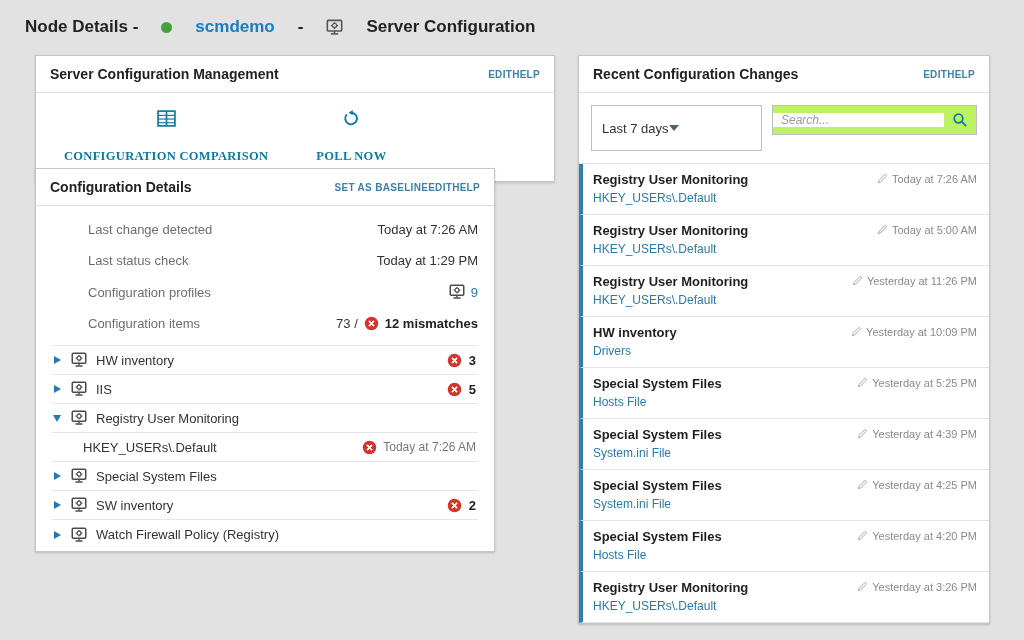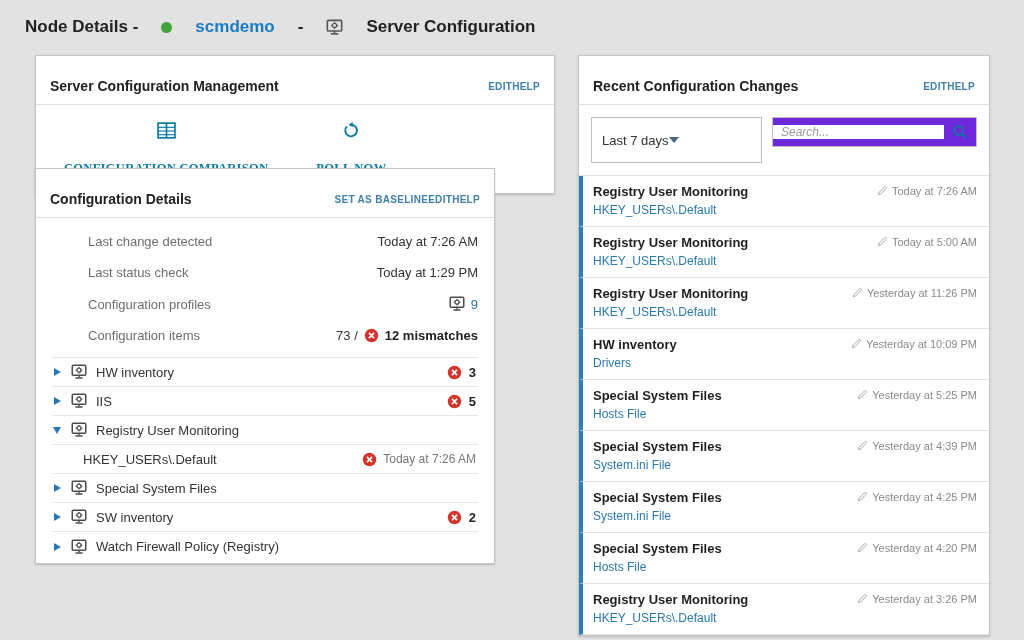--- a/index.html
+++ b/index.html
@@ -26,21 +26,20 @@
   
   .card {
     position: absolute; background: #fff;
     border: 1px solid #c6c6c6;
     box-shadow: 0 1px 2px rgba(0,0,0,.18);
   }
   .card-header {
     display: flex; justify-content: space-between; align-items: center;
     height: 37px; padding: 0 14px;
     border-bottom: 1px solid #dedede;
-    margin-top: 12px;
   }
   .card-title { font-size: 14px; font-weight: bold; color: #222; }
   .card-links { display: flex; }
   .card-links a {
     font-size: 10px; font-weight: bold; letter-spacing: .3px;
     color: #3f7fa8;
   }
 
   
   .card-scm { left: 35px; top: 55px; width: 520px; }
@@ -98,21 +97,21 @@
     border: 1px solid #bfbfbf;
     display: flex; align-items: center; justify-content: flex-start;
     padding: 0 10px; font-size: 13px; color: #333; cursor: pointer;
   }
   .chev {
     width: 0; height: 0;
     border-left: 5px solid transparent; border-right: 5px solid transparent;
     border-top: 6px solid #4a637a;
   }
   .searchbox {
-    flex: 1; height: 30px; border: 1px solid #bfbfbf; background: #6d28d9;
+    flex: 1; height: 30px; border: 1px solid #bfbfbf; background: #bef264;
     display: flex; align-items: center;
   }
   .searchbox input {
     flex: 1; min-width: 0; border: none; outline: none;
     padding: 0 8px; font-size: 12px; font-family: inherit; color: #333;
   }
   .searchbox input::placeholder { font-style: italic; color: #999; }
   .search-btn { width: 32px; height: 100%; border: none; background: none; cursor: pointer; display: flex; align-items: center; justify-content: center; }
   .search-icon { width: 16px; height: 16px; color: #0a7ba3; }
 

